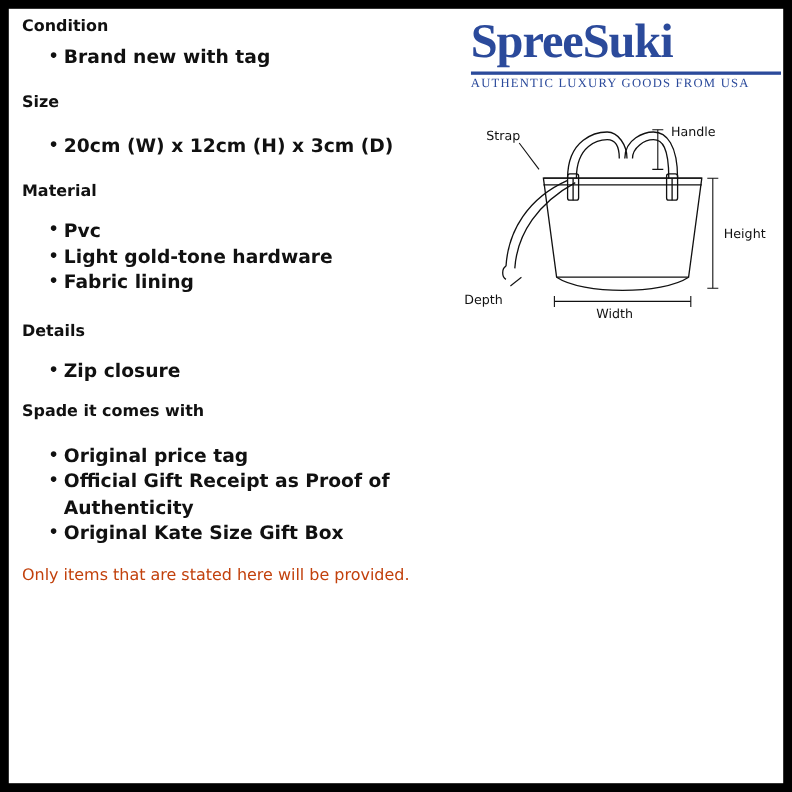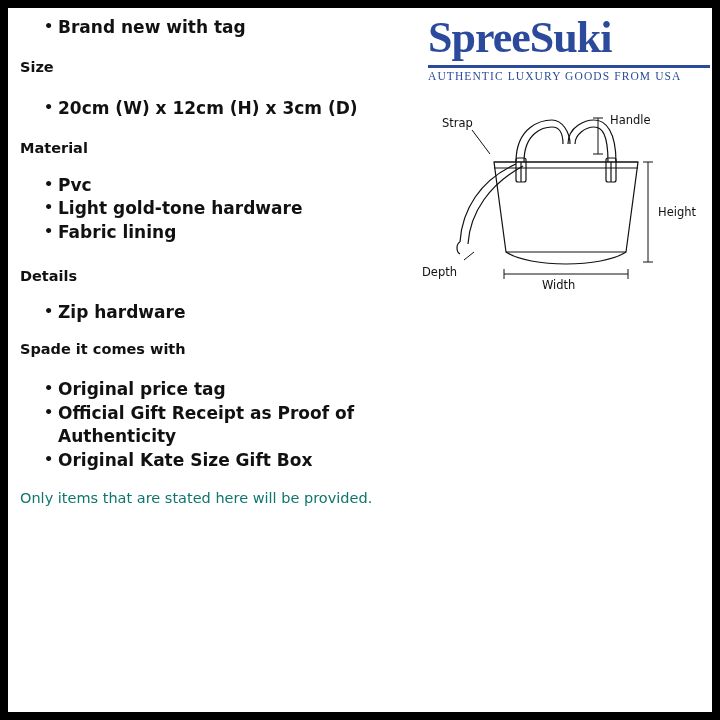--- a/index.html
+++ b/index.html
@@ -63,21 +63,21 @@
   }
   p.para {
     font-size: 14.5px;
     color: #111111;
     line-height: 1.4;
     margin: 0;
     width: 392px;
   }
   p.footer-note {
     font-size: 14.5px;
-    color: #0f766e;
+    color: #c2410c;
     line-height: 1.4;
     margin: 0;
   }
   
   #logo {
     position: absolute;
     left: 420px;
     top: 4px;
     width: 290px;
     height: 74px;
@@ -122,20 +122,21 @@
     fill: #111111;
   }
 </style>
 </head>
 <body>
 
 <div id="page">
 
   <div class="content">
 
+    <h2 class="section">Condition</h2>
     <ul class="bullets">
       <li>Brand new with tag</li>
     </ul>
 
     <div class="spacer-20"></div>
 
     <h2 class="section">Size</h2>
     <div class="spacer-12"></div>
     <ul class="bullets">
       <li>20cm (W) x 12cm (H) x 3cm (D)</li>
@@ -149,21 +150,21 @@
       <li>Pvc</li>
       <li>Light gold-tone hardware</li>
       <li>Fabric lining</li>
     </ul>
 
     <div class="spacer-24"></div>
 
     <h2 class="section">Details</h2>
     <div class="spacer-8"></div>
     <ul class="bullets">
-      <li>Zip hardware</li>
+      <li>Zip closure</li>
     </ul>
 
     <div class="spacer-16"></div>
 
     <h2 class="section">Spade it comes with</h2>
     <div class="spacer-12"></div>
     <ul class="bullets">
       <li>Original price tag</li>
       <li>Official Gift Receipt as Proof of Authenticity</li>
       <li>Original Kate Size Gift Box</li>

